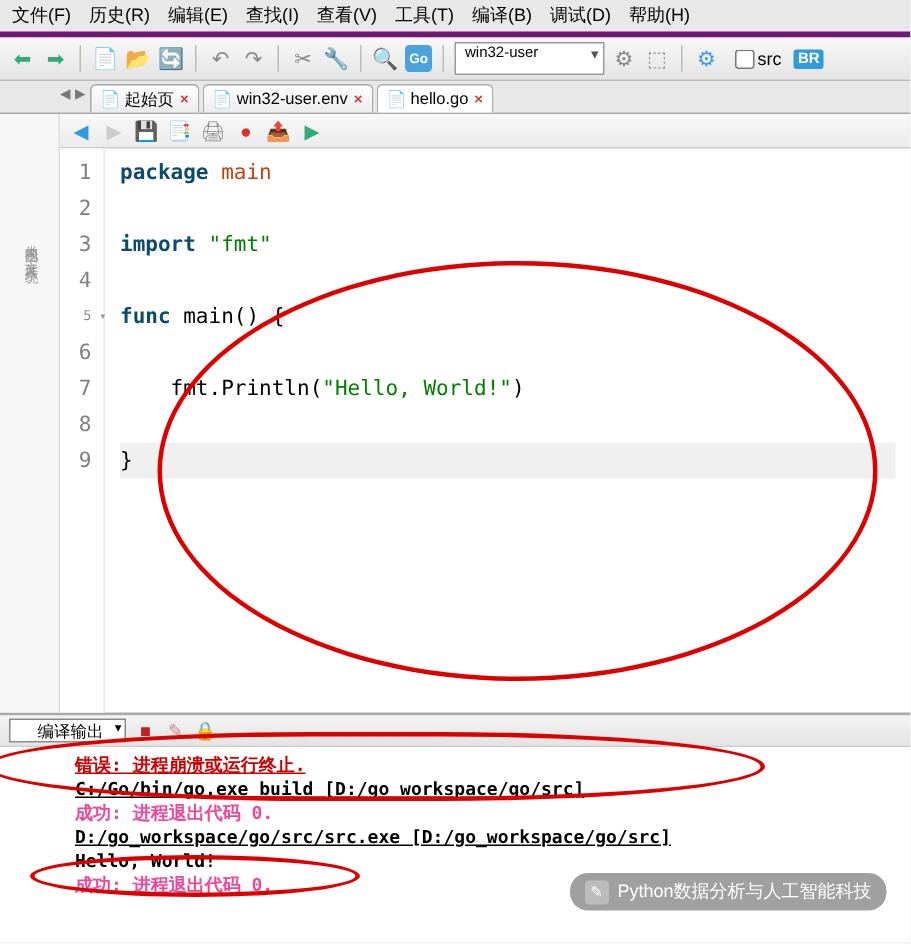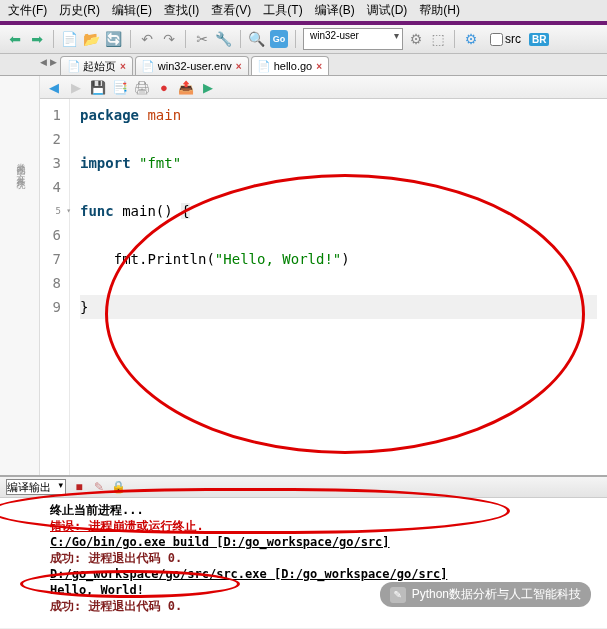--- a/index.html
+++ b/index.html
@@ -94,32 +94,32 @@
   pointer-events: none; z-index: 50;
 }
 .circle-code { left: 65px; top: 75px; width: 480px; height: 280px; }
 .output-panel { background: white; border-top: 1px solid #aaa; }
 .output-header {
   background: linear-gradient(#f4f4f4,#e4e4e4); padding: 2px 6px;
   display: flex; align-items: center; gap: 6px; border-bottom: 1px solid #ccc;
 }
 .output-combo {
   border: 1px solid #888; background: white; font-size: 11px;
-  padding: 0 14px 0 0; position: relative; height: 16px;
+  padding: 0 14px 0 18px; position: relative; height: 16px;
 }
 .output-combo::after { content: "▾"; position: absolute; right: 2px; top: 0; font-size: 9px; }
 .oh-icon { width: 14px; height: 14px; cursor: pointer; display: inline-flex; align-items: center; justify-content: center; font-size: 12px;}
 .output-body {
   padding: 4px 10px 4px 50px; font-family: Consolas, "SimSun", monospace;
   font-size: 12px; line-height: 16px; color: #000;
   height: 130px; overflow: hidden; position: relative;
 }
 .out-err { color: #cc0000; font-weight: bold; text-decoration: underline; }
 .out-cmd { color: #000000; font-weight: bold; text-decoration: underline; }
-.out-ok { color: #7f1d1d; font-weight: bold; }
+.out-ok { color: #ec4899; font-weight: bold; }
 .out-plain { color: #000; font-weight: bold; }
 .circle-out1 {
   position: absolute; border: 3px solid #d00; border-radius: 50% / 60%;
   left: -10px; top: 488px; width: 520px; height: 46px; z-index: 60; pointer-events: none;
 }
 .circle-out2 {
   position: absolute; border: 3px solid #d00; border-radius: 50%;
   left: 20px; top: 570px; width: 220px; height: 28px; z-index: 60; pointer-events: none;
 }
 .watermark {
@@ -236,21 +236,20 @@
 </div>
 
 <div class="output-panel">
   <div class="output-header">
     <div class="output-combo">编译输出</div>
     <span class="oh-icon" style="color:#b22">■</span>
     <span class="oh-icon" style="color:#c88">✎</span>
     <span class="oh-icon" style="color:#888">🔒</span>
   </div>
   <div class="output-body">
-<div class="out-plain">终止当前进程...</div>
 <div class="out-err">错误: 进程崩溃或运行终止.</div>
 <div class="out-cmd">C:/Go/bin/go.exe build [D:/go_workspace/go/src]</div>
 <div class="out-ok">成功: 进程退出代码 0.</div>
 <div class="out-cmd">D:/go_workspace/go/src/src.exe  [D:/go_workspace/go/src]</div>
 <div class="out-plain">Hello, World!</div>
 <div class="out-ok">成功: 进程退出代码 0.</div>
   </div>
 </div>
 
 <div class="circle-out1"></div>

